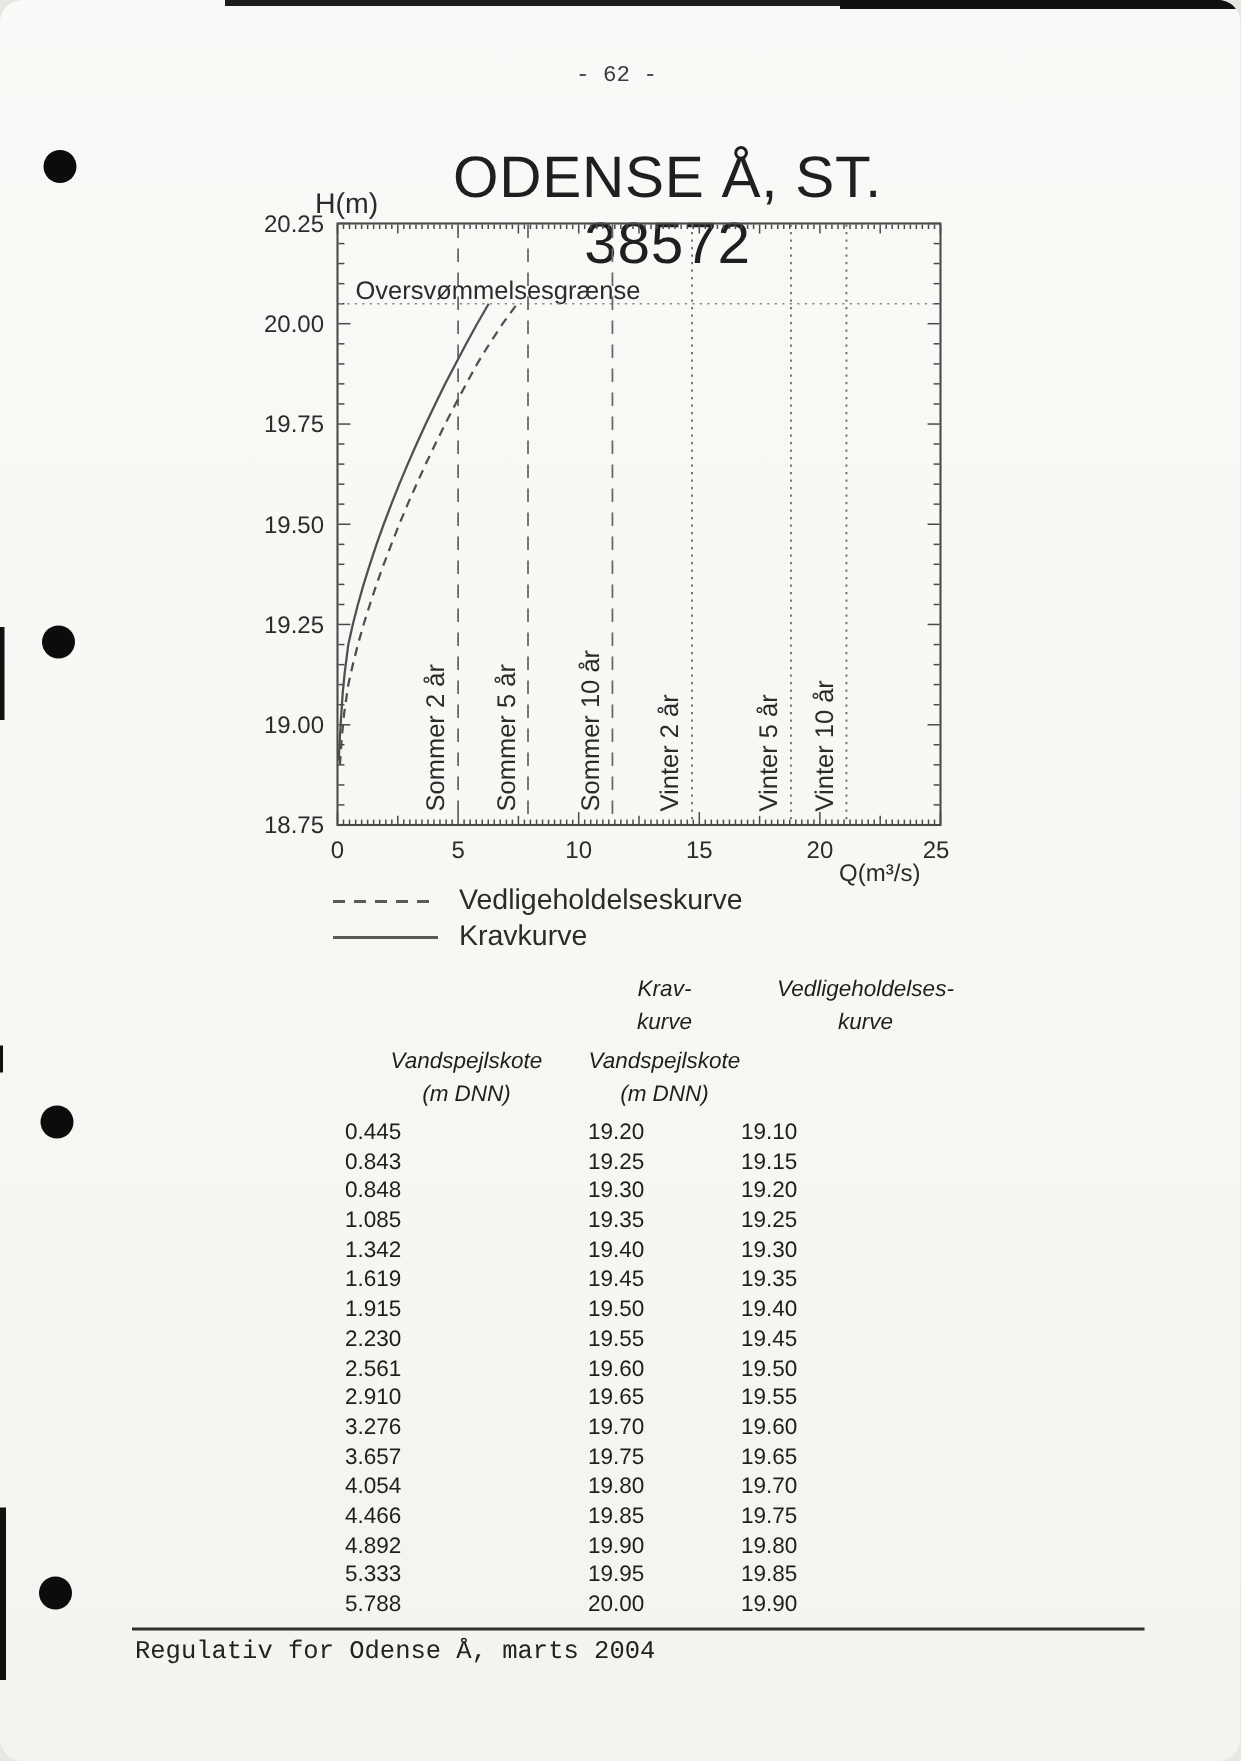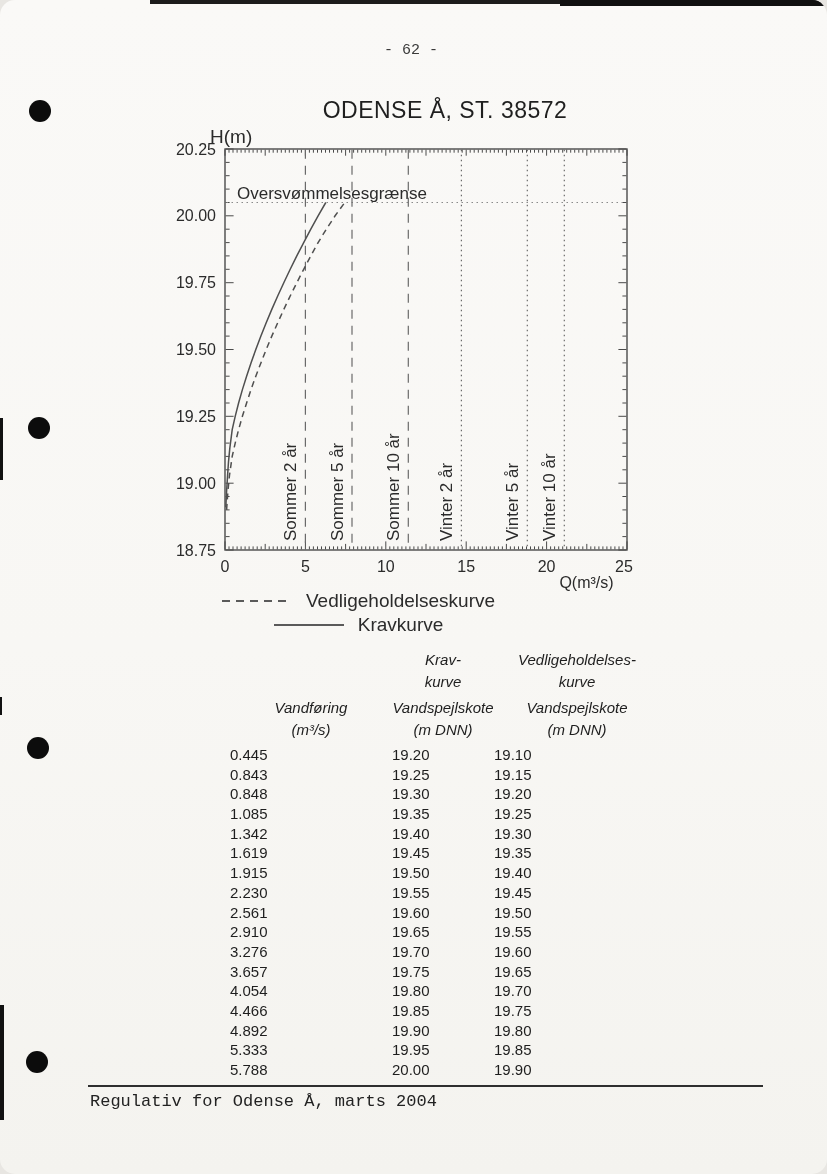--- a/index.html
+++ b/index.html
@@ -9,28 +9,28 @@
     font-family:"Liberation Sans","DejaVu Sans",sans-serif;color:#2b2b2b;border-radius:15px;
   }
   .abs{position:absolute;}
   
   .edge-top{top:0;left:150px;width:677px;height:4px;background:#1c1c1c;}
   .edge-top2{top:0;left:560px;width:267px;height:6px;background:#101010;}
   .edge-left{background:#111;}
   .hole{width:22px;height:22px;border-radius:50%;background:#0c0c0c;}
   
   .page-number{top:42px;left:384px;font-family:"Liberation Mono","DejaVu Sans Mono",monospace;font-size:15px;color:#3a3a3a;}
-  .chart-title{top:97px;left:245px;width:400px;text-align:center;font-size:23px;letter-spacing:.5px;color:#1f1f1f;}
+  .chart-title{top:97px;left:245px;width:400px;text-align:center;font-size:39px;letter-spacing:.5px;color:#1f1f1f;}
   .ylab{top:126px;left:210px;font-size:19px;}
   .xlab{top:574px;left:540px;width:93px;text-align:center;font-size:16px;}
   .flood-label{top:184px;left:237px;font-size:17px;}
   .event-label{transform:rotate(-90deg);transform-origin:0 0;font-size:17px;line-height:18px;white-space:nowrap;color:#2b2b2b;}
   
   .legend{top:589px;left:222px;}
-  .legend-row{display:flex;align-items:center;height:24px;justify-content:center;}
+  .legend-row{display:flex;align-items:center;height:24px;}
   .legend-sample{width:70px;margin-right:14px;}
   .sample-dashed{height:2px;background:repeating-linear-gradient(90deg,#5a5a5a 0 8px,transparent 8px 14px);}
   .sample-solid{height:1.5px;background:#5a5a5a;}
   .legend-label{font-size:19px;}
   
   .dtable{top:649px;left:230px;width:430px;font-size:15px;color:#1e1e1e;}
   .grid3{display:grid;grid-template-columns:162px 102px 166px;}
   .gcell{text-align:center;line-height:22px;font-style:italic;}
   .hgap{height:4px;}
   .trow{display:grid;grid-template-columns:162px 102px 166px;height:19.7px;line-height:19.7px;}
@@ -382,24 +382,20 @@
         <div>kurve</div>
       </div>
       <div class="gcell">
         <div>Vedligeholdelses-</div>
         <div>kurve</div>
       </div>
     </div>
     <div class="hgap"></div>
     <div class="grid3">
       <div class="gcell">
-        <div>Vandføring</div>
-        <div>(m³/s)</div>
-      </div>
-      <div class="gcell">
         <div>Vandspejlskote</div>
         <div>(m DNN)</div>
       </div>
       <div class="gcell">
         <div>Vandspejlskote</div>
         <div>(m DNN)</div>
       </div>
     </div>
     <div class="hgap"></div>
     <div id="table-rows">

